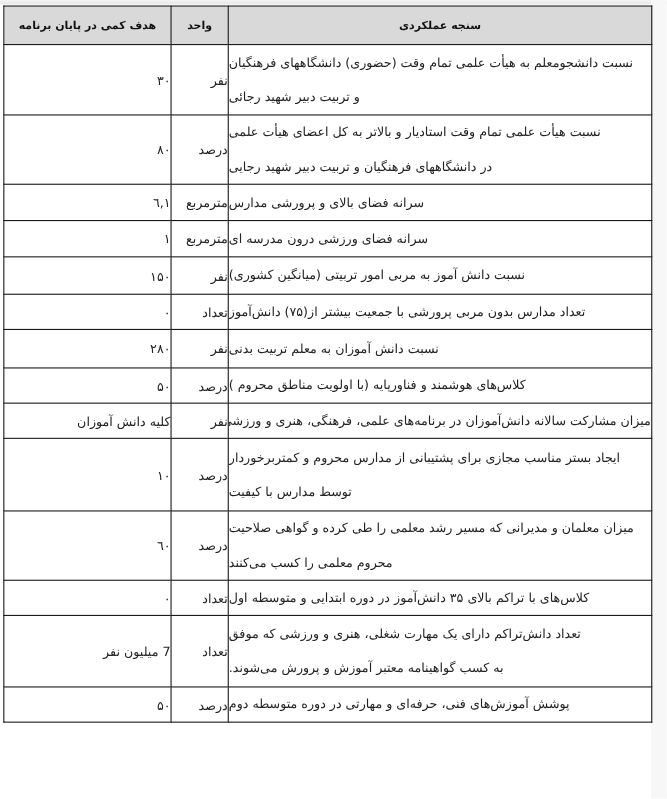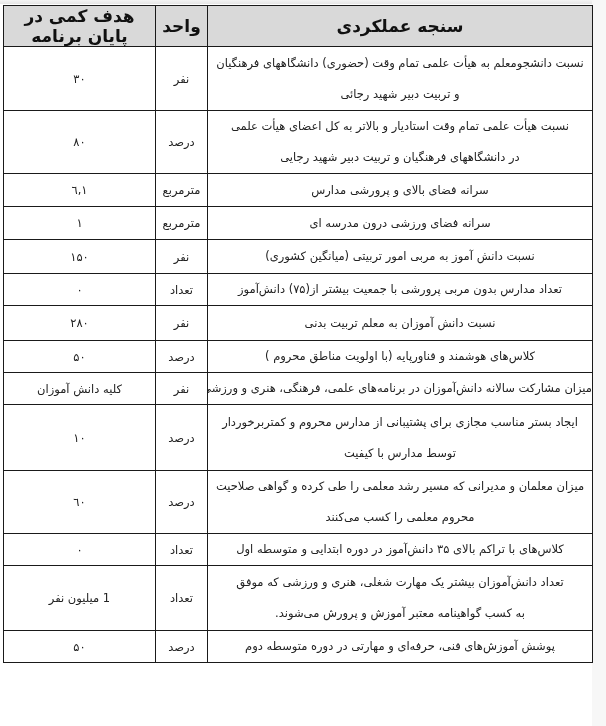--- a/index.html
+++ b/index.html
@@ -12,28 +12,28 @@
   .right-strip { position: absolute; left: 592px; top: 0; width: 14px; height: 726px; background: #f7f7f7; }
   table.metrics {
     position: absolute; left: 3px; top: 5px; width: 589px;
     border-collapse: collapse; table-layout: fixed; direction: rtl;
     font-size: 11.5px; color: #222;
   }
   table.metrics td, table.metrics th {
     border: 1.3px solid #1a1a1a; padding: 0; vertical-align: middle;
   }
   table.metrics th {
-    background: #d9d9d9; height: 34px; font-weight: bold; font-size: 17px; color: #111;
+    background: #d9d9d9; height: 34px; font-weight: bold; font-size: 10px; color: #111;
   }
   col.c-metric { width: 385px; }
   col.c-unit { width: 52px; }
   col.c-target { width: 152px; }
-  td.metric { text-align: center; padding-right: 2px; line-height: 31px; }
+  td.metric { text-align: left; padding-right: 2px; line-height: 31px; }
   td.metric .line { display: block; white-space: nowrap; overflow: hidden; }
-  td.unit, td.target { text-align: center; }
+  td.unit, td.target { }
 </style>
 </head>
 <body>
 
 <div class="top-strip"></div>
 <div class="right-strip"></div>
 
 <table class="metrics">
   <colgroup>
     <col class="c-metric">
@@ -131,25 +131,25 @@
       </tr>
       <tr style="height: 31px;">
         <td class="metric">
           <span class="line">کلاس‌های با تراکم بالای ۳۵ دانش‌آموز در دوره ابتدایی و متوسطه اول</span>
         </td>
         <td class="unit">تعداد</td>
         <td class="target">۰</td>
       </tr>
       <tr style="height: 65px;">
         <td class="metric">
-          <span class="line">تعداد دانش‌آموزان بیشتر یک مهارت شغلی، هنری و ورزشی که موفق</span>
+          <span class="line">تعداد دانش‌تراکم دارای یک مهارت شغلی، هنری و ورزشی که موفق</span>
           <span class="line">به کسب گواهینامه معتبر آموزش و پرورش می‌شوند.</span>
         </td>
         <td class="unit">تعداد</td>
-        <td class="target">1 میلیون نفر</td>
+        <td class="target">7 میلیون نفر</td>
       </tr>
       <tr style="height: 31px;">
         <td class="metric">
           <span class="line">پوشش آموزش‌های فنی، حرفه‌ای و مهارتی در دوره متوسطه دوم</span>
         </td>
         <td class="unit">درصد</td>
         <td class="target">۵۰</td>
       </tr>
     </tbody>
 </table>

